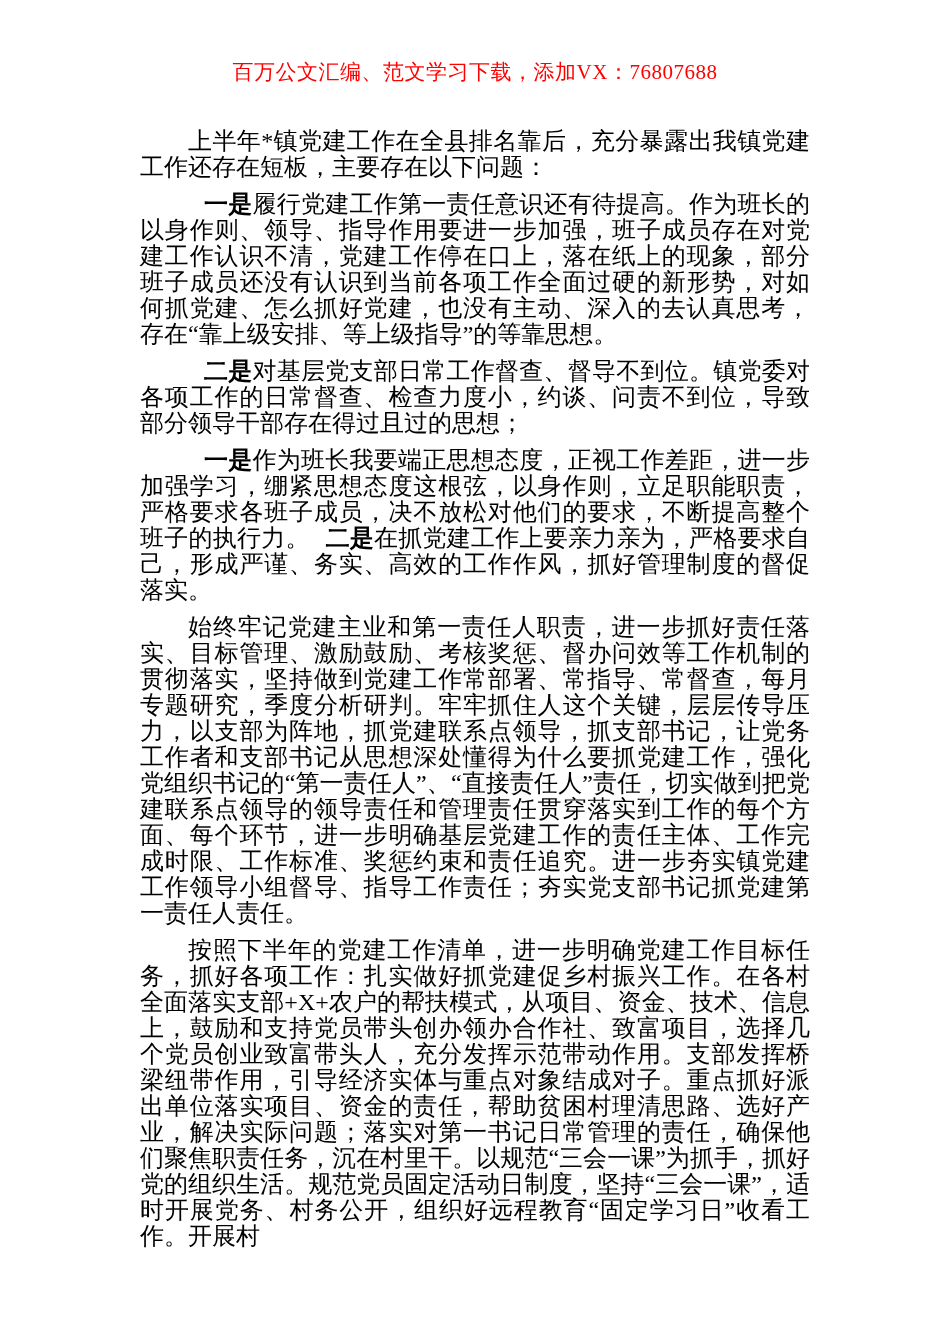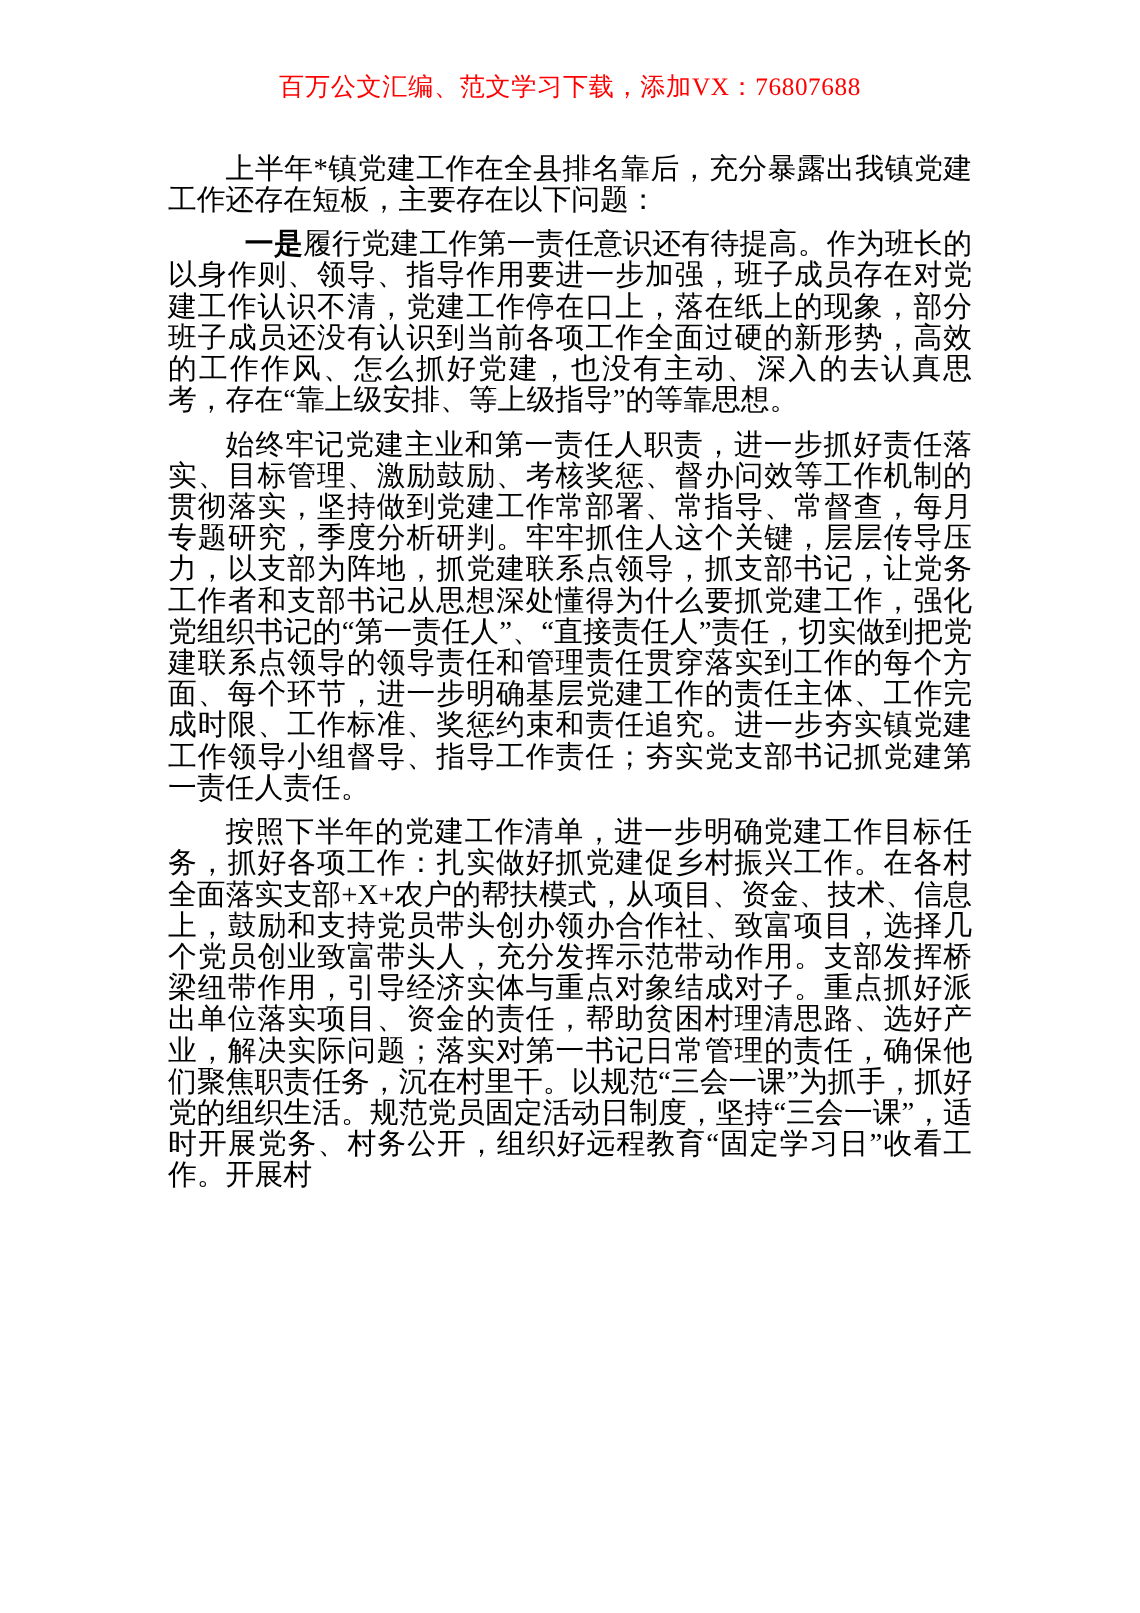--- a/index.html
+++ b/index.html
@@ -44,17 +44,19 @@
   </style>
 </head>
 <body>
 
 <div class="page">
   <div class="banner" style="color: rgb(255, 0, 0);">
     <span>百万公文汇编、范文学习下载，添加VX：76807688</span>
   </div>
   <div class="doc">
       <p><span>上半年*镇党建工作在全县排名靠后，充分暴露出我镇党建工作还存在短板，主要存在以下问题：</span></p>
-      <p><b>一是</b><span>履行党建工作第一责任意识还有待提高。作为班长的以身作则、领导、指导作用要进一步加强，班子成员存在对党建工作认识不清，党建工作停在口上，落在纸上的现象，部分班子成员还没有认识到当前各项工作全面过硬的新形势，高效的工作作风、怎么抓好党建，也没有主动、深入的去认真思考，存在“靠上级安排、等上级指导”的等靠思想。</span></p>
+      <p><b>一是</b><span>履行党建工作第一责任意识还有待提高。作为班长的以身作则、领导、指导作用要进一步加强，班子成员存在对党建工作认识不清，党建工作停在口上，落在纸上的现象，部分班子成员还没有认识到当前各项工作全面过硬的新形势，对如何抓党建、怎么抓好党建，也没有主动、深入的去认真思考，存在“靠上级安排、等上级指导”的等靠思想。</span></p>
+      <p><b>二是</b><span>对基层党支部日常工作督查、督导不到位。镇党委对各项工作的日常督查、检查力度小，约谈、问责不到位，导致部分领导干部存在得过且过的思想；</span></p>
+      <p><b>一是</b><span>作为班长我要端正思想态度，正视工作差距，进一步加强学习，绷紧思想态度这根弦，以身作则，立足职能职责，严格要求各班子成员，决不放松对他们的要求，不断提高整个班子的执行力。</span><b>二是</b><span>在抓党建工作上要亲力亲为，严格要求自己，形成严谨、务实、高效的工作作风，抓好管理制度的督促落实。</span></p>
       <p><span>始终牢记党建主业和第一责任人职责，进一步抓好责任落实、目标管理、激励鼓励、考核奖惩、督办问效等工作机制的贯彻落实，坚持做到党建工作常部署、常指导、常督查，每月专题研究，季度分析研判。牢牢抓住人这个关键，层层传导压力，以支部为阵地，抓党建联系点领导，抓支部书记，让党务工作者和支部书记从思想深处懂得为什么要抓党建工作，强化党组织书记的“第一责任人”、“直接责任人”责任，切实做到把党建联系点领导的领导责任和管理责任贯穿落实到工作的每个方面、每个环节，进一步明确基层党建工作的责任主体、工作完成时限、工作标准、奖惩约束和责任追究。进一步夯实镇党建工作领导小组督导、指导工作责任；夯实党支部书记抓党建第一责任人责任。</span></p>
       <p><span>按照下半年的党建工作清单，进一步明确党建工作目标任务，抓好各项工作：扎实做好抓党建促乡村振兴工作。在各村全面落实支部+X+农户的帮扶模式，从项目、资金、技术、信息上，鼓励和支持党员带头创办领办合作社、致富项目，选择几个党员创业致富带头人，充分发挥示范带动作用。支部发挥桥梁纽带作用，引导经济实体与重点对象结成对子。重点抓好派出单位落实项目、资金的责任，帮助贫困村理清思路、选好产业，解决实际问题；落实对第一书记日常管理的责任，确保他们聚焦职责任务，沉在村里干。以规范“三会一课”为抓手，抓好党的组织生活。规范党员固定活动日制度，坚持“三会一课”，适时开展党务、村务公开，组织好远程教育“固定学习日”收看工作。开展村</span></p>
     </div>
 </div>
 
 </body></html>

